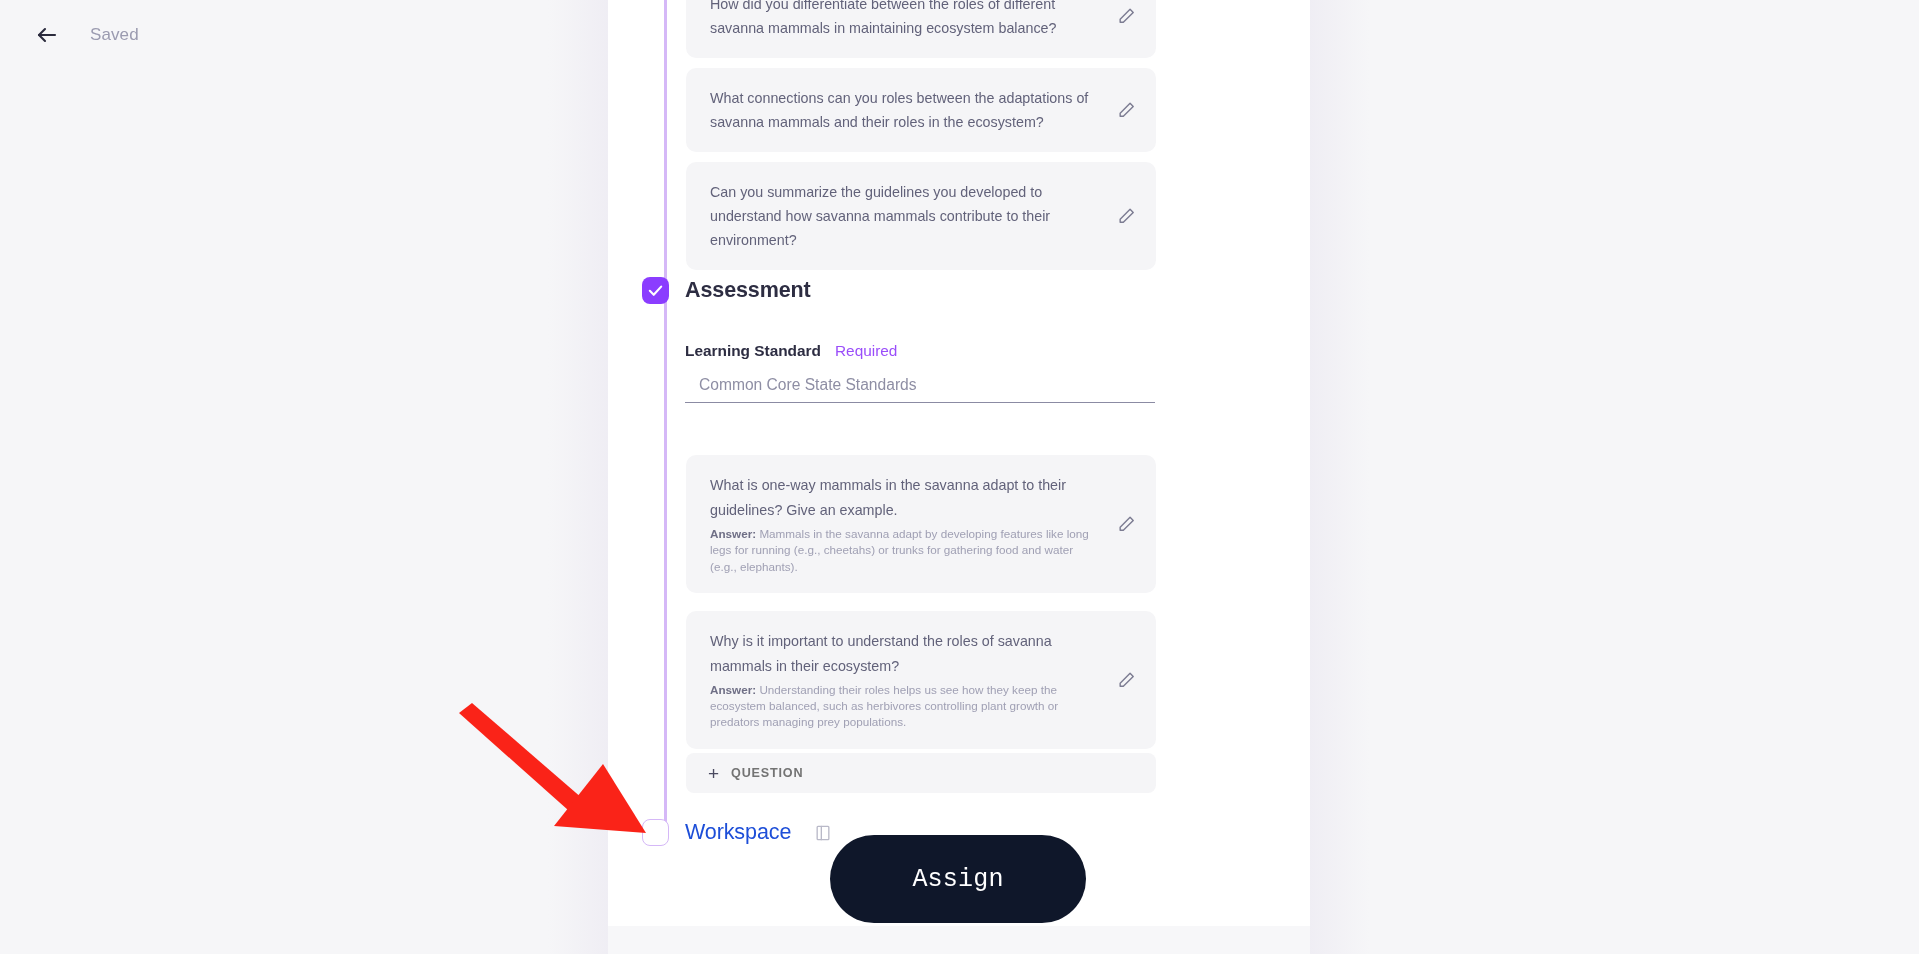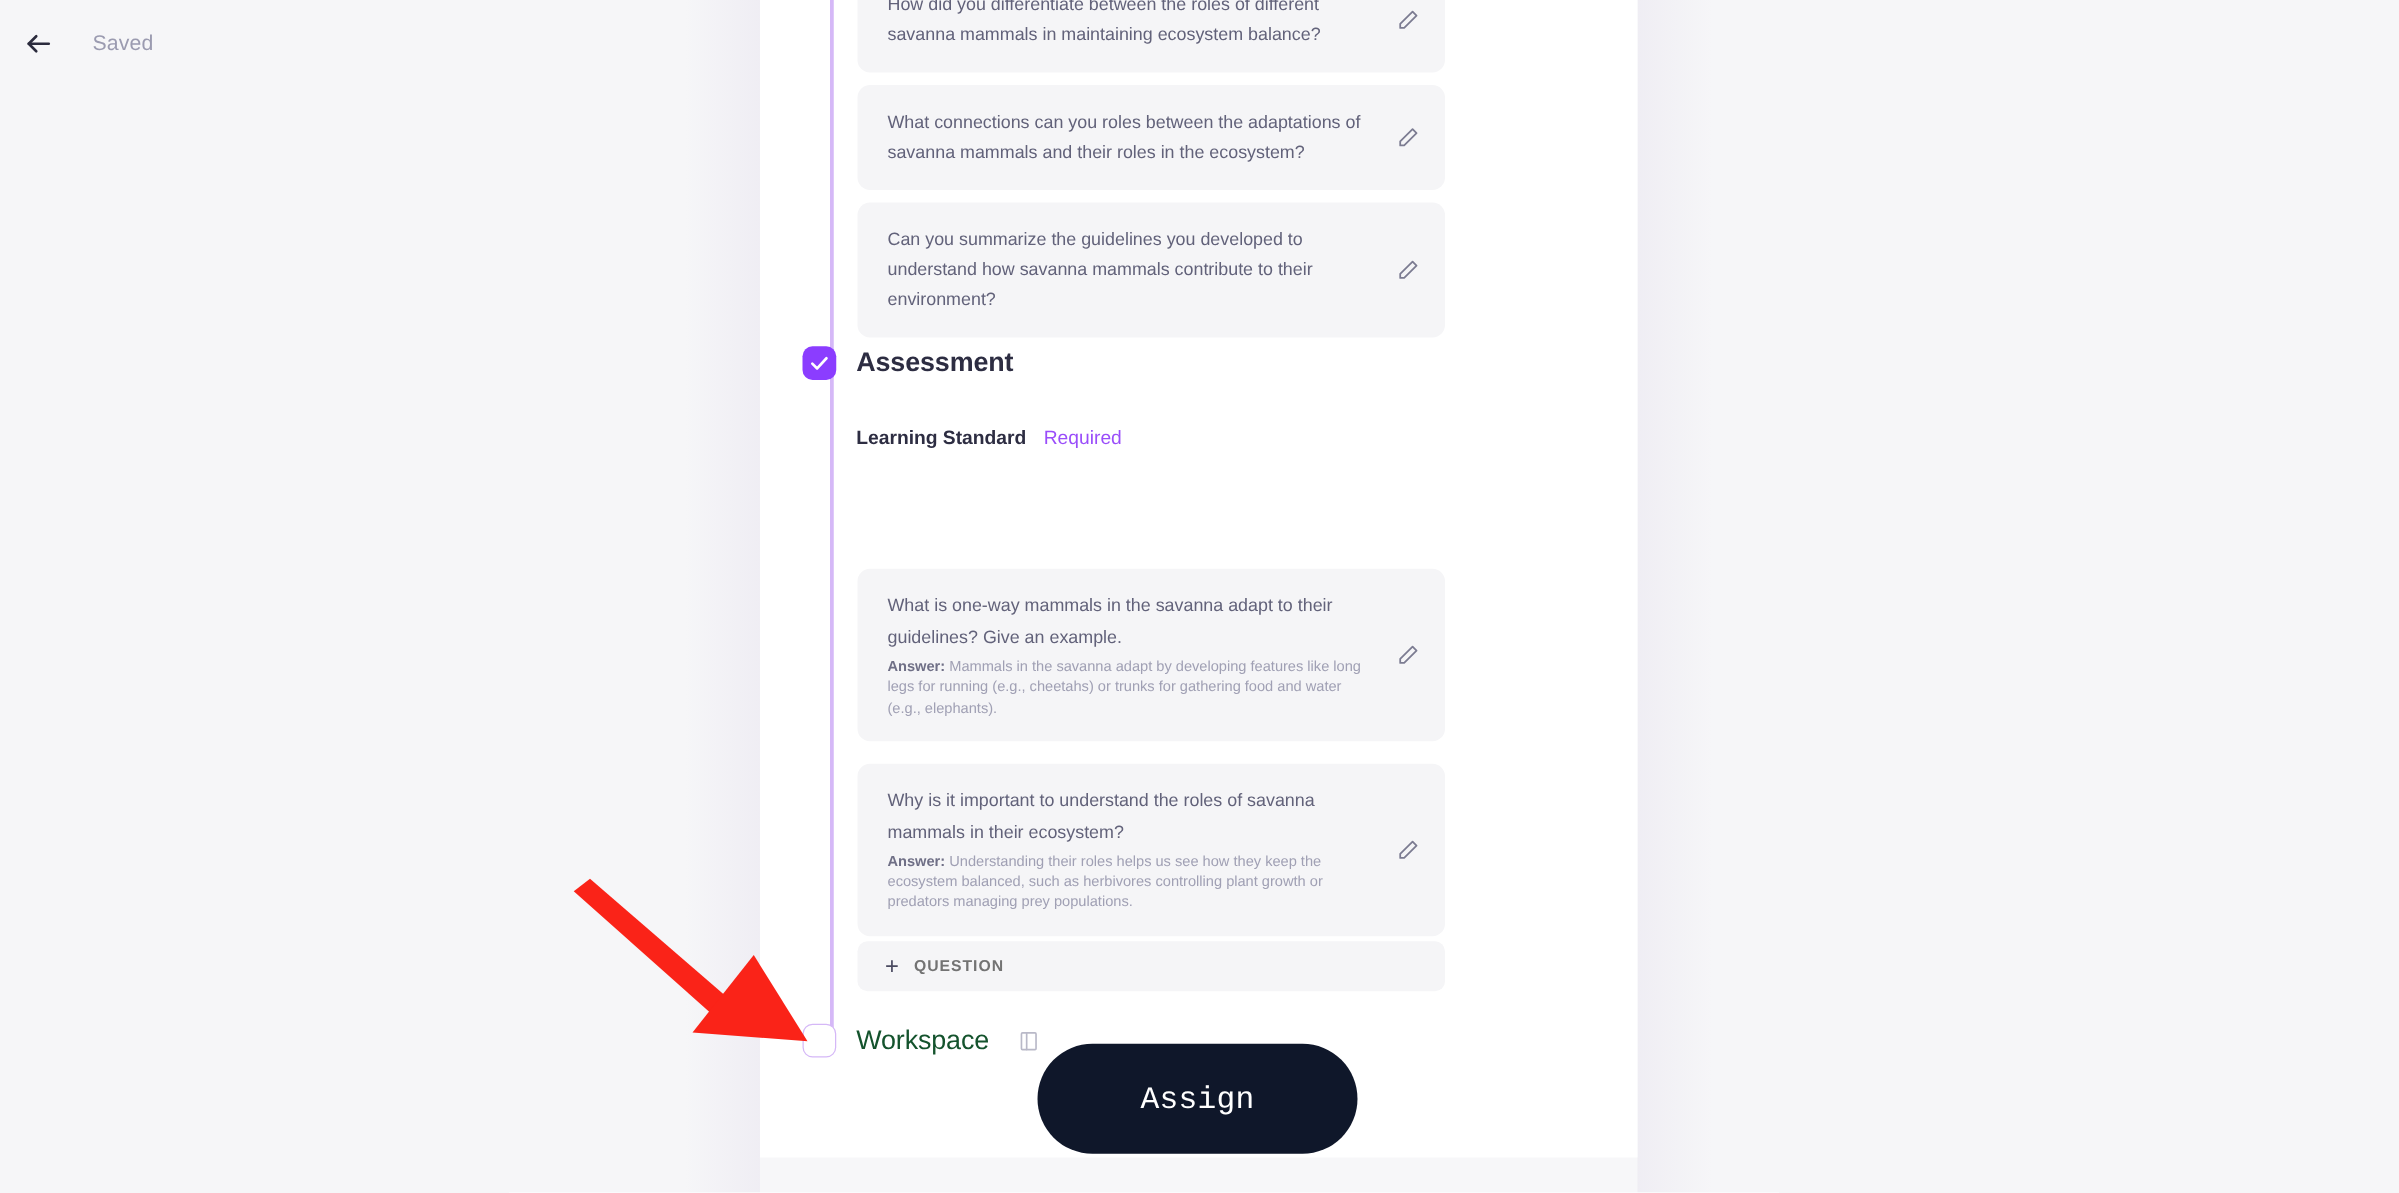--- a/index.html
+++ b/index.html
@@ -48,21 +48,21 @@
     background: linear-gradient(to left, rgba(238,236,243,0), rgba(238,236,243,0.85));
   }
 
   
   .top-bar {
     position: absolute;
     left: 0; top: 0;
     width: 608px; height: 70px;
     display: flex;
     align-items: center;
-    padding-left: 18px;
+    padding-left: 34px;
     gap: 30px;
     z-index: 5;
   }
   .back-arrow {
     width: 26px; height: 26px;
     display: flex; align-items: center; justify-content: center;
     cursor: pointer;
     color: #2b2b3d;
   }
   .back-arrow svg { display: block; }
@@ -265,21 +265,21 @@
     position: absolute;
     left: 34px;
     top: 819px;
     display: flex;
     align-items: center;
     gap: 16px;
   }
   .ws-title {
     font-size: 21.5px;
     font-weight: 400;
-    color: #14532d;
+    color: #1d4ed8;
     letter-spacing: -0.1px;
   }
   .ws-icon {
     width: 20px; height: 20px;
     color: #b9b9c8;
     margin-left: 6px;
   }
   .ws-icon svg { display: block; width: 20px; height: 20px; }
 
   
@@ -372,20 +372,23 @@
         </svg>
       </div>
       <span class="section-title">Assessment</span>
     </div>
 
     <div class="ls-block">
       <div class="ls-labels">
         <span class="ls-label">Learning Standard</span>
         <span class="ls-required">Required</span>
       </div>
+      <div class="ls-input-wrap">
+        <input class="ls-input" type="text" placeholder="Common Core State Standards" style="">
+      </div>
     </div>
 
     <div class="cards-assess">
 
       <div class="acard">
         <div class="aq">What is one-way mammals in the savanna adapt to their guidelines? Give an example.</div>
         <div class="aa"><b>Answer:</b> <span>Mammals in the savanna adapt by developing features like long legs for running (e.g., cheetahs) or trunks for gathering food and water (e.g., elephants).</span></div>
         <span class="pencil">
           <svg viewBox="0 0 24 24" fill="none" stroke="currentColor" stroke-width="1.8" stroke-linecap="round" stroke-linejoin="round">
             <path d="M16.5 3.5l4 4L8 20H4v-4L16.5 3.5z"></path>

